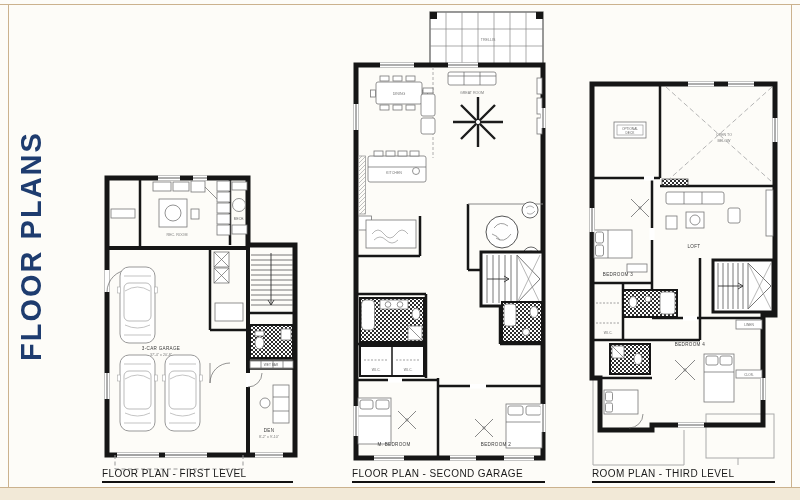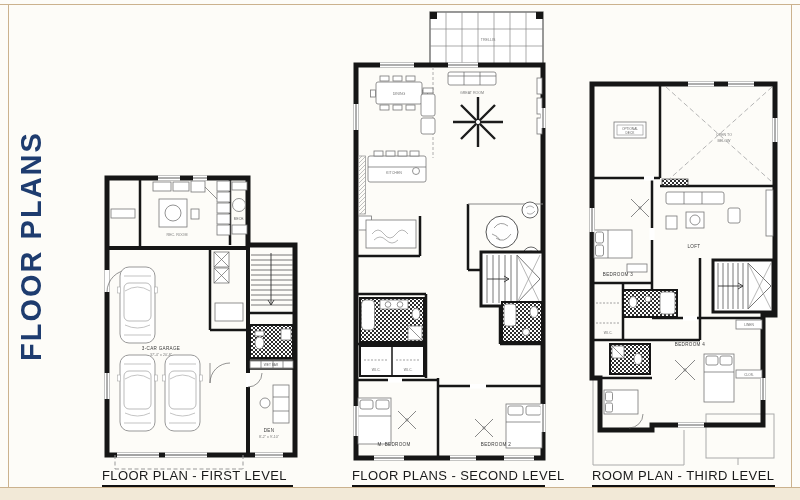--- a/index.html
+++ b/index.html
@@ -4,21 +4,21 @@
 <style>
   html,body{margin:0;padding:0;background:#fff;}
   .page{position:relative;width:800px;height:500px;background:#fdfcf8;overflow:hidden;
         font-family:"Liberation Sans",sans-serif;}
   .bline{position:absolute;background:#cbb28e;}
   .band{position:absolute;left:0;top:487px;width:800px;height:13px;background:#f2e9d7;border-top:1px solid #cbb28e;}
   .vtitle{position:absolute;left:-139px;top:228px;width:340px;height:36px;line-height:36px;
           transform:rotate(-90deg);text-align:center;font-weight:bold;font-size:29px;
           letter-spacing:2px;color:#1e3c6f;white-space:nowrap;}
   .plan{position:absolute;}
-  .caption{position:absolute;top:468px;font-size:13px;letter-spacing:.4px;color:#1a1a1a;
+  .caption{position:absolute;top:468px;font-size:10px;letter-spacing:.4px;color:#1a1a1a;
            border-bottom:2.5px solid #111;padding-bottom:2px;white-space:nowrap;}
   svg{display:block;}
   svg text{font-family:"Liberation Sans",sans-serif;text-anchor:middle;}
   .lbl{font-size:4.6px;fill:#3a3a3a;letter-spacing:.3px;}
   .dim{font-size:3.6px;fill:#777;}
   .tny{font-size:3.2px;fill:#666;}
   .wall{stroke:#161616;fill:none;}
   .furn{stroke:#777;fill:#fff;stroke-width:.8;}
   .arc{stroke:#666;stroke-width:.7;fill:none;}
   .fanx{stroke:#888;stroke-width:1;fill:none;}
@@ -330,21 +330,21 @@
           <path d="M193 396 V424" stroke="#333" stroke-width=".8"></path>
       <rect x="24" y="447.5" width="30" height="5" fill="#fff"></rect>
           <path d="M24 450 H54" stroke="#333" stroke-width=".9"></path>
       <rect x="100" y="447.5" width="26" height="5" fill="#fff"></rect>
           <path d="M100 450 H126" stroke="#333" stroke-width=".9"></path>
       <rect x="154" y="447.5" width="30" height="5" fill="#fff"></rect>
           <path d="M154 450 H184" stroke="#333" stroke-width=".9"></path>
     </g>
   </svg>
   </div>
-  <div class="caption" style="left:352px;width:193px;">FLOOR PLANS - SECOND LEVEL</div>
+  <div class="caption" style="left:352px;width:193px;">FLOOR PLAN - SECOND GARAGE</div>
 
   <div class="plan" style="left:588px;top:78px;">
   <svg width="196" height="392" viewBox="0 0 196 392">
     <defs>
       <pattern id="t3" width="4" height="4" patternUnits="userSpaceOnUse">
         <rect width="4" height="4" fill="#fff"></rect>
             <rect width="2" height="2" fill="#2e2e2e"></rect>
             <rect x="2" y="2" width="2" height="2" fill="#2e2e2e"></rect>
       </pattern>
     </defs>

